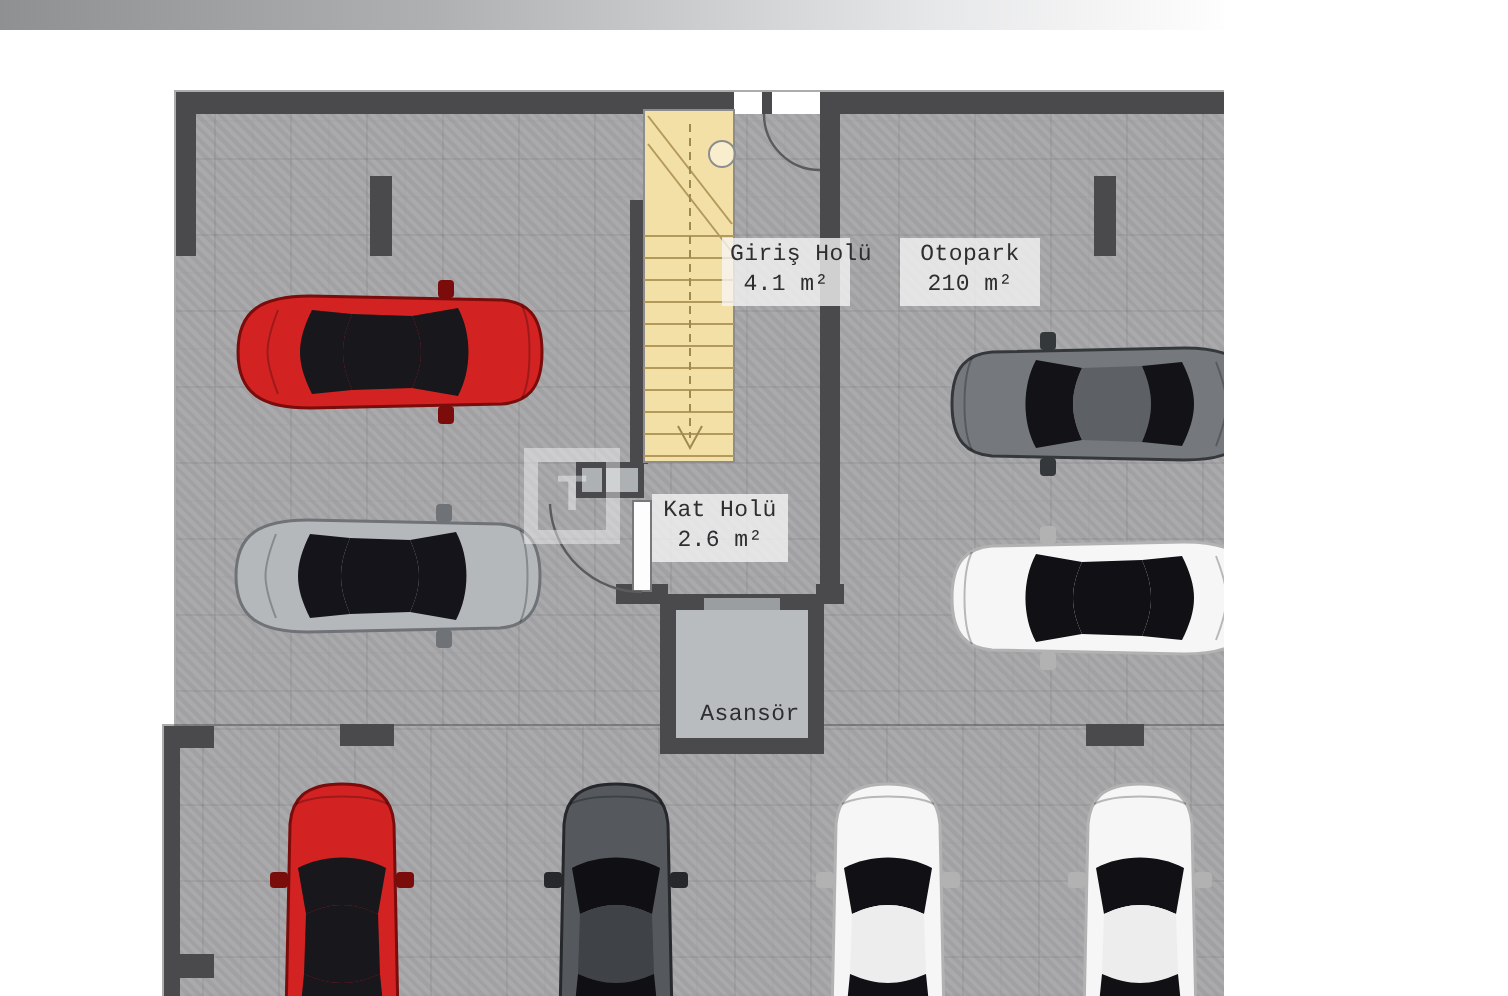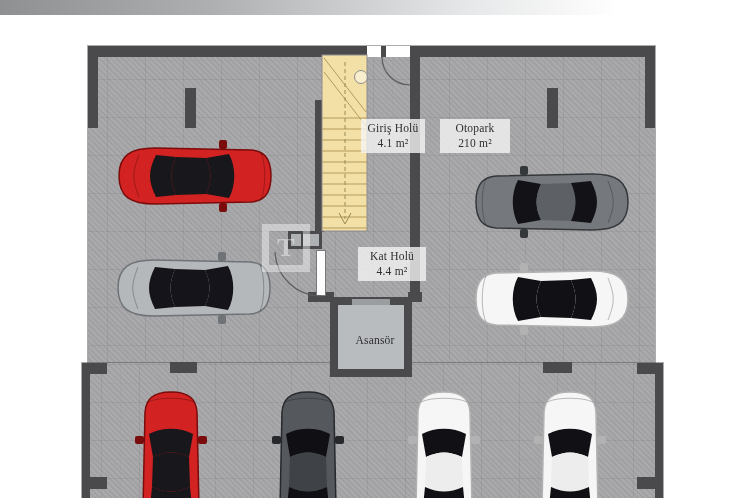--- a/index.html
+++ b/index.html
@@ -1,18 +1,18 @@
 <!DOCTYPE html>
 <html><head>
 <meta charset="utf-8">
 <style>
   html,body{margin:0;padding:0;background:#fff;}
   .canvas{
-    position:relative;width:754px;height:498px;overflow:hidden;background:#fff;
-    font-family:Liberation Serif, serif;
+    position:relative;width:612px;height:498px;overflow:hidden;background:#fff;
+    font-family:Liberation Mono, monospace;
   }
   .grad-bar{
     position:absolute;left:0;top:0;width:620px;height:15px;
     background:linear-gradient(90deg,#8f9092 0%,#aeb0b2 35%,#e6e7e8 75%,#ffffff 100%);
   }
   .floor{
     position:absolute;
     background-color:#a7a7aa;
     background-image:
       repeating-linear-gradient(0deg, rgba(255,255,255,0.07) 0 1px, transparent 1px 38px),
@@ -114,29 +114,29 @@
     <path d="M345 62 V 219" fill="none" stroke="#9c8a50" stroke-width="1" stroke-dasharray="4 3"></path>
     <path d="M339 213 L345 224 L351 213" fill="none" stroke="#9c8a50" stroke-width="1"></path>
     <path d="M382 57 A 28 28 0 0 0 410 85" fill="none" stroke="#5b5b5e" stroke-width="1.2"></path>
     <path d="M321 296 A 46 46 0 0 1 275 252" fill="none" stroke="#5b5b5e" stroke-width="1.2"></path>
   </svg>
 
   <div class="room-label" style="left:361px;top:119px;width:56px">
     <div>Giriş Holü</div>
     <div>4.1 m²</div>
   </div>
-  <div class="room-label" style="left:440px;top:119px;width:62px">
+  <div class="room-label" style="left:450px;top:119px;width:62px">
     <div>Otopark</div>
     <div>210 m²</div>
   </div>
-  <div class="room-label" style="left:358px;top:247px;width:60px">
+  <div class="room-label" style="left:326px;top:247px;width:60px">
     <div>Kat Holü</div>
-    <div>4.4 m²</div>
-  </div>
-  <div class="room-label bare" style="left:338px;top:331px;width:66px">
+    <div>2.6 m²</div>
+  </div>
+  <div class="room-label bare" style="left:338px;top:349px;width:66px">
     <div>Asansör</div>
   </div>
 
   <div id="cars-layer">
       <div class="car" style="left: 158px; top: 98px; transform: rotate(90deg);"><svg viewBox="0 0 74 156" width="74" height="156" xmlns="http://www.w3.org/2000/svg">
   <rect x="1" y="46" width="9" height="8" rx="2" fill="#7a0c0c"></rect>
   <rect x="64" y="46" width="9" height="8" rx="2" fill="#7a0c0c"></rect>
   <path d="M37 2 C18 2 12 10 11 22 L9 118 C9 142 16 154 37 154 C58 154 65 142 65 118 L63 22 C62 10 56 2 37 2 Z" fill="#d32222" stroke="#7a0c0c" stroke-width="1.5"></path>
   <path d="M14 12 C24 7 50 7 60 12" fill="none" stroke="rgba(0,0,0,0.25)"></path>
   <path d="M15 44 C28 37 46 37 59 44 L55 67 C42 61 32 61 19 67 Z" fill="#17171c"></path>

